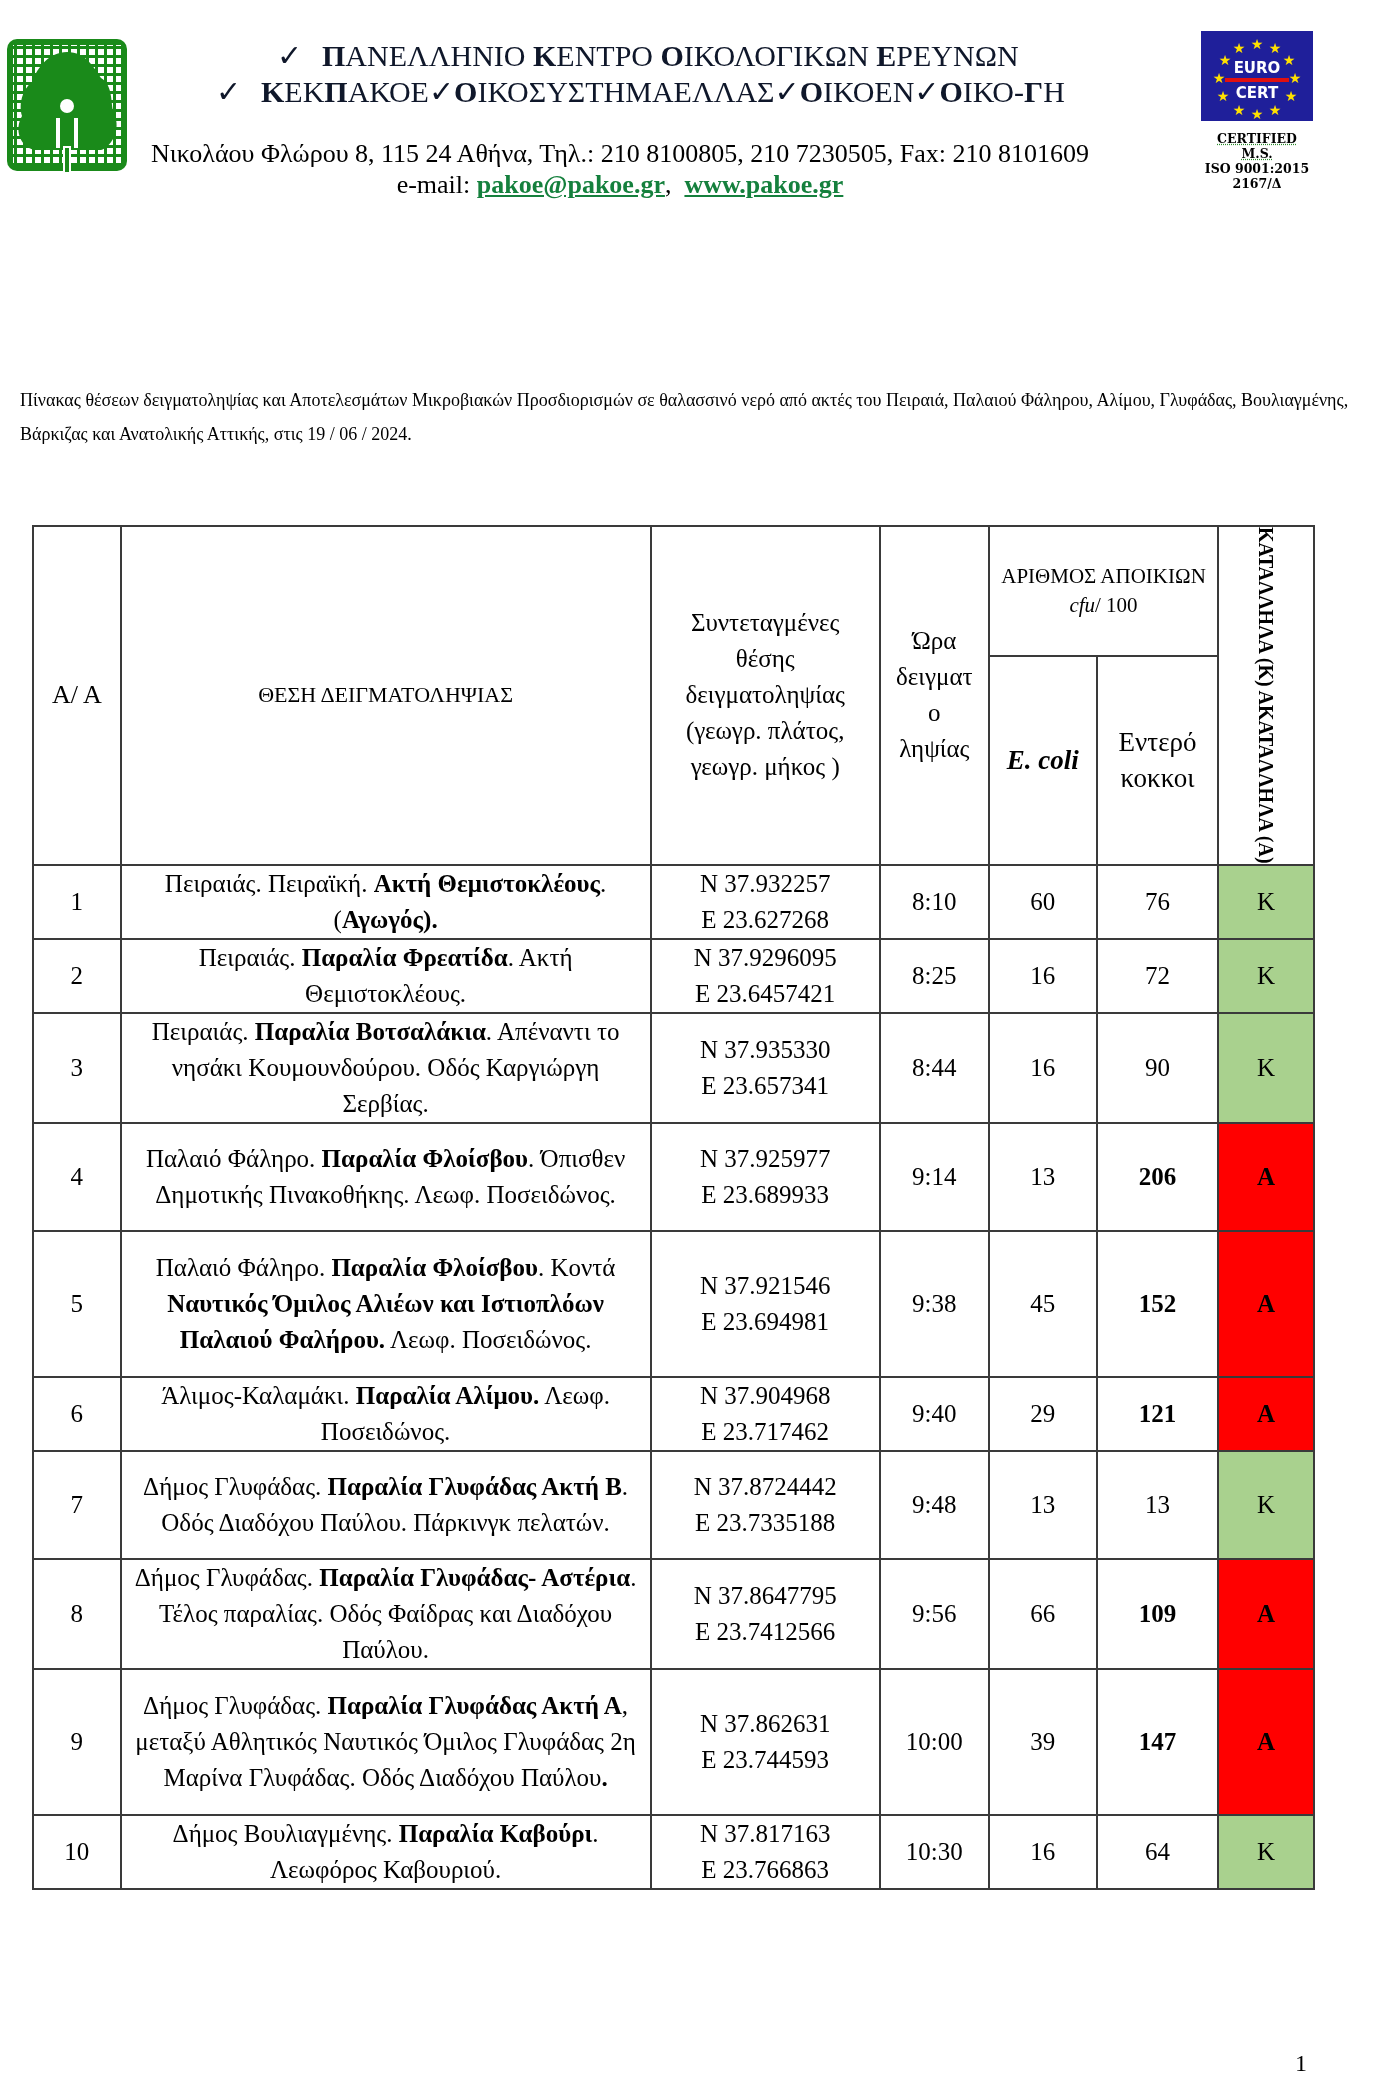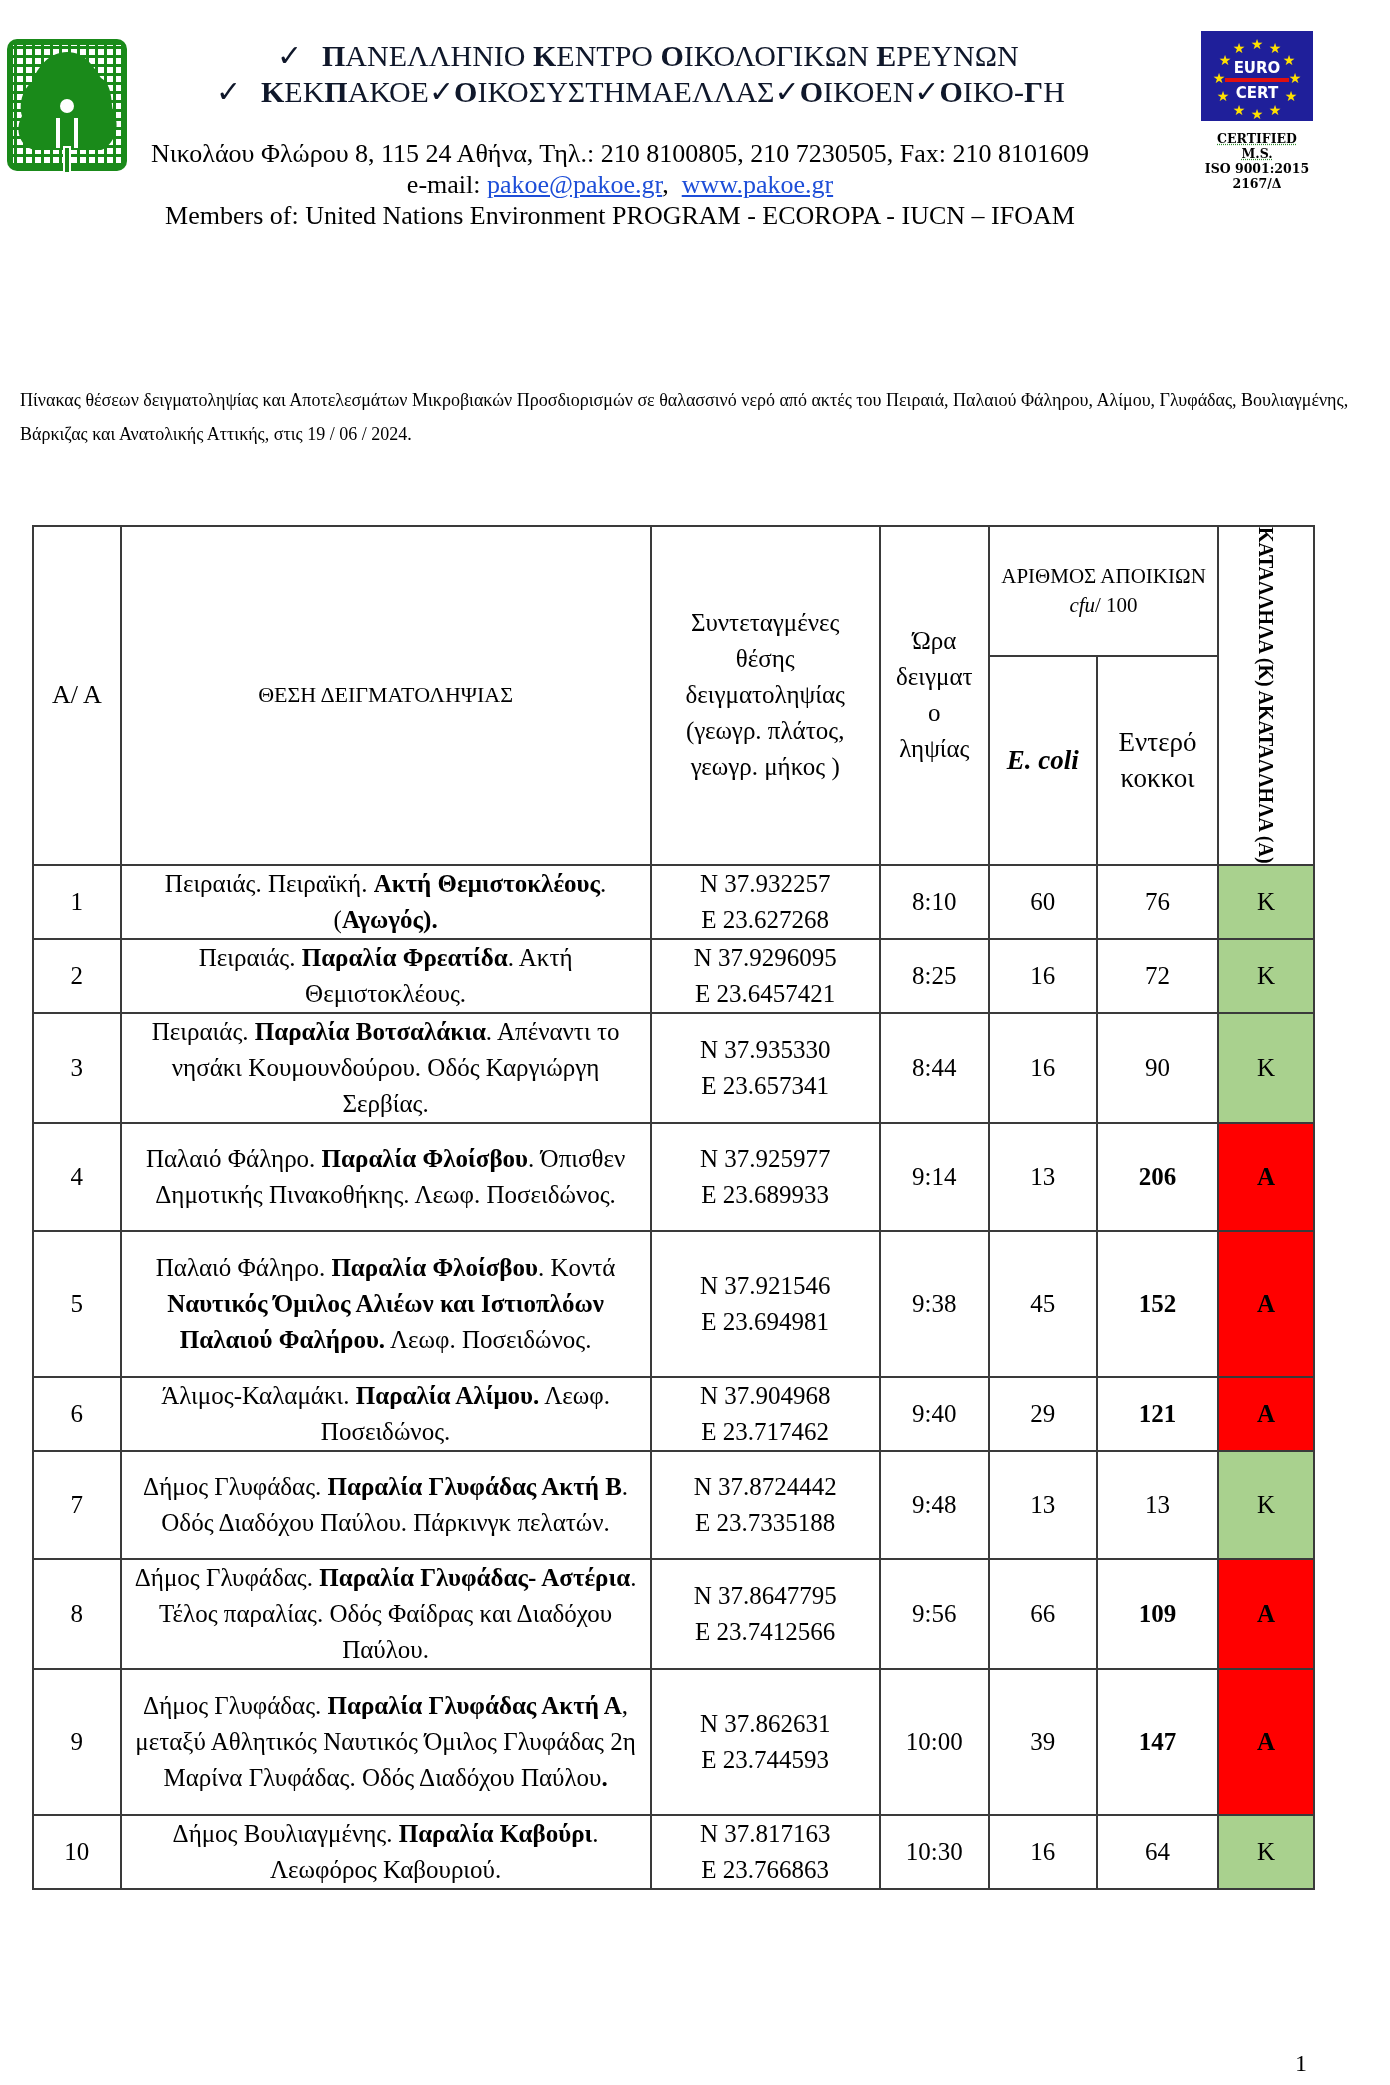--- a/index.html
+++ b/index.html
@@ -14,21 +14,21 @@
   .cert-caption .l1 { text-decoration: underline; text-decoration-style: dotted; text-decoration-color: #2a8a2a; }
 
   .org { position: absolute; left: 150px; top: 38px; width: 1040px; }
   .org-line { color: #0f172a; font-size: 30px; line-height: 36px; white-space: nowrap; }
   .org-line.l1 { padding-left: 127px; }
   .org-line.l2 { padding-left: 66px; }
   .org-line .chk { display: inline-block; width: 45px; }
   .org-line b { font-weight: bold; }
 
   .contact { position: absolute; left: 110px; top: 138px; width: 1020px; text-align: center; font-size: 26px; line-height: 31px; }
-  .contact a { color: #1d4ed8; text-decoration: underline; }
+  .contact a { color: #15803d; text-decoration: underline; font-weight: bold; }
 
   
   .title { position: absolute; left: 20px; top: 383px; width: 1350px; text-align: left;
            font-weight: normal; font-size: 18px; line-height: 34px; }
 
   
   table.results { position: absolute; left: 32px; top: 525px; width: 1283px; border-collapse: collapse; table-layout: fixed; }
   table.results td, table.results th { border: 2px solid #3a3a3a; padding: 0 10px; font-size: 25px; line-height: 36px; vertical-align: middle; }
   table.results th { font-weight: normal; text-align: center; }
   .c-num { text-align: center; }
@@ -73,21 +73,20 @@
   <div class="org-line l2">
     <span class="chk">✓</span><span id="org2"><b>Κ</b><span>ΕΚ</span><b>Π</b><span>ΑΚΟΕ✓</span><b>Ο</b><span>ΙΚΟΣΥΣΤΗΜΑΕΛΛΑΣ✓</span><b>Ο</b><span>ΙΚΟΕΝ✓</span><b>Ο</b><span>ΙΚΟ-</span><b>Γ</b><span>Η</span></span>
   </div>
 </div>
 
 <div class="contact">
   <div>Νικολάου Φλώρου 8, 115 24 Αθήνα, Τηλ.: 210 8100805, 210 7230505, Fax: 210 8101609</div>
   <div>
     <span>e-mail: </span><a>pakoe@pakoe.gr</a>,&nbsp; <a>www.pakoe.gr</a>
   </div>
-  <div>Members of:  United Nations Environment PROGRAM - ECOROPA - IUCN – IFOAM</div>
 </div>
 
 <div class="cert">
   <div class="cert-box">
     <svg width="112" height="90" viewBox="0 0 112 90">
       <g fill="#ffe000" font-family="DejaVu Sans, sans-serif" font-size="14" text-anchor="middle">
         <text x="56" y="18">★</text>
           <text x="74" y="22">★</text>
           <text x="38" y="22">★</text>
         <text x="88" y="34">★</text>

